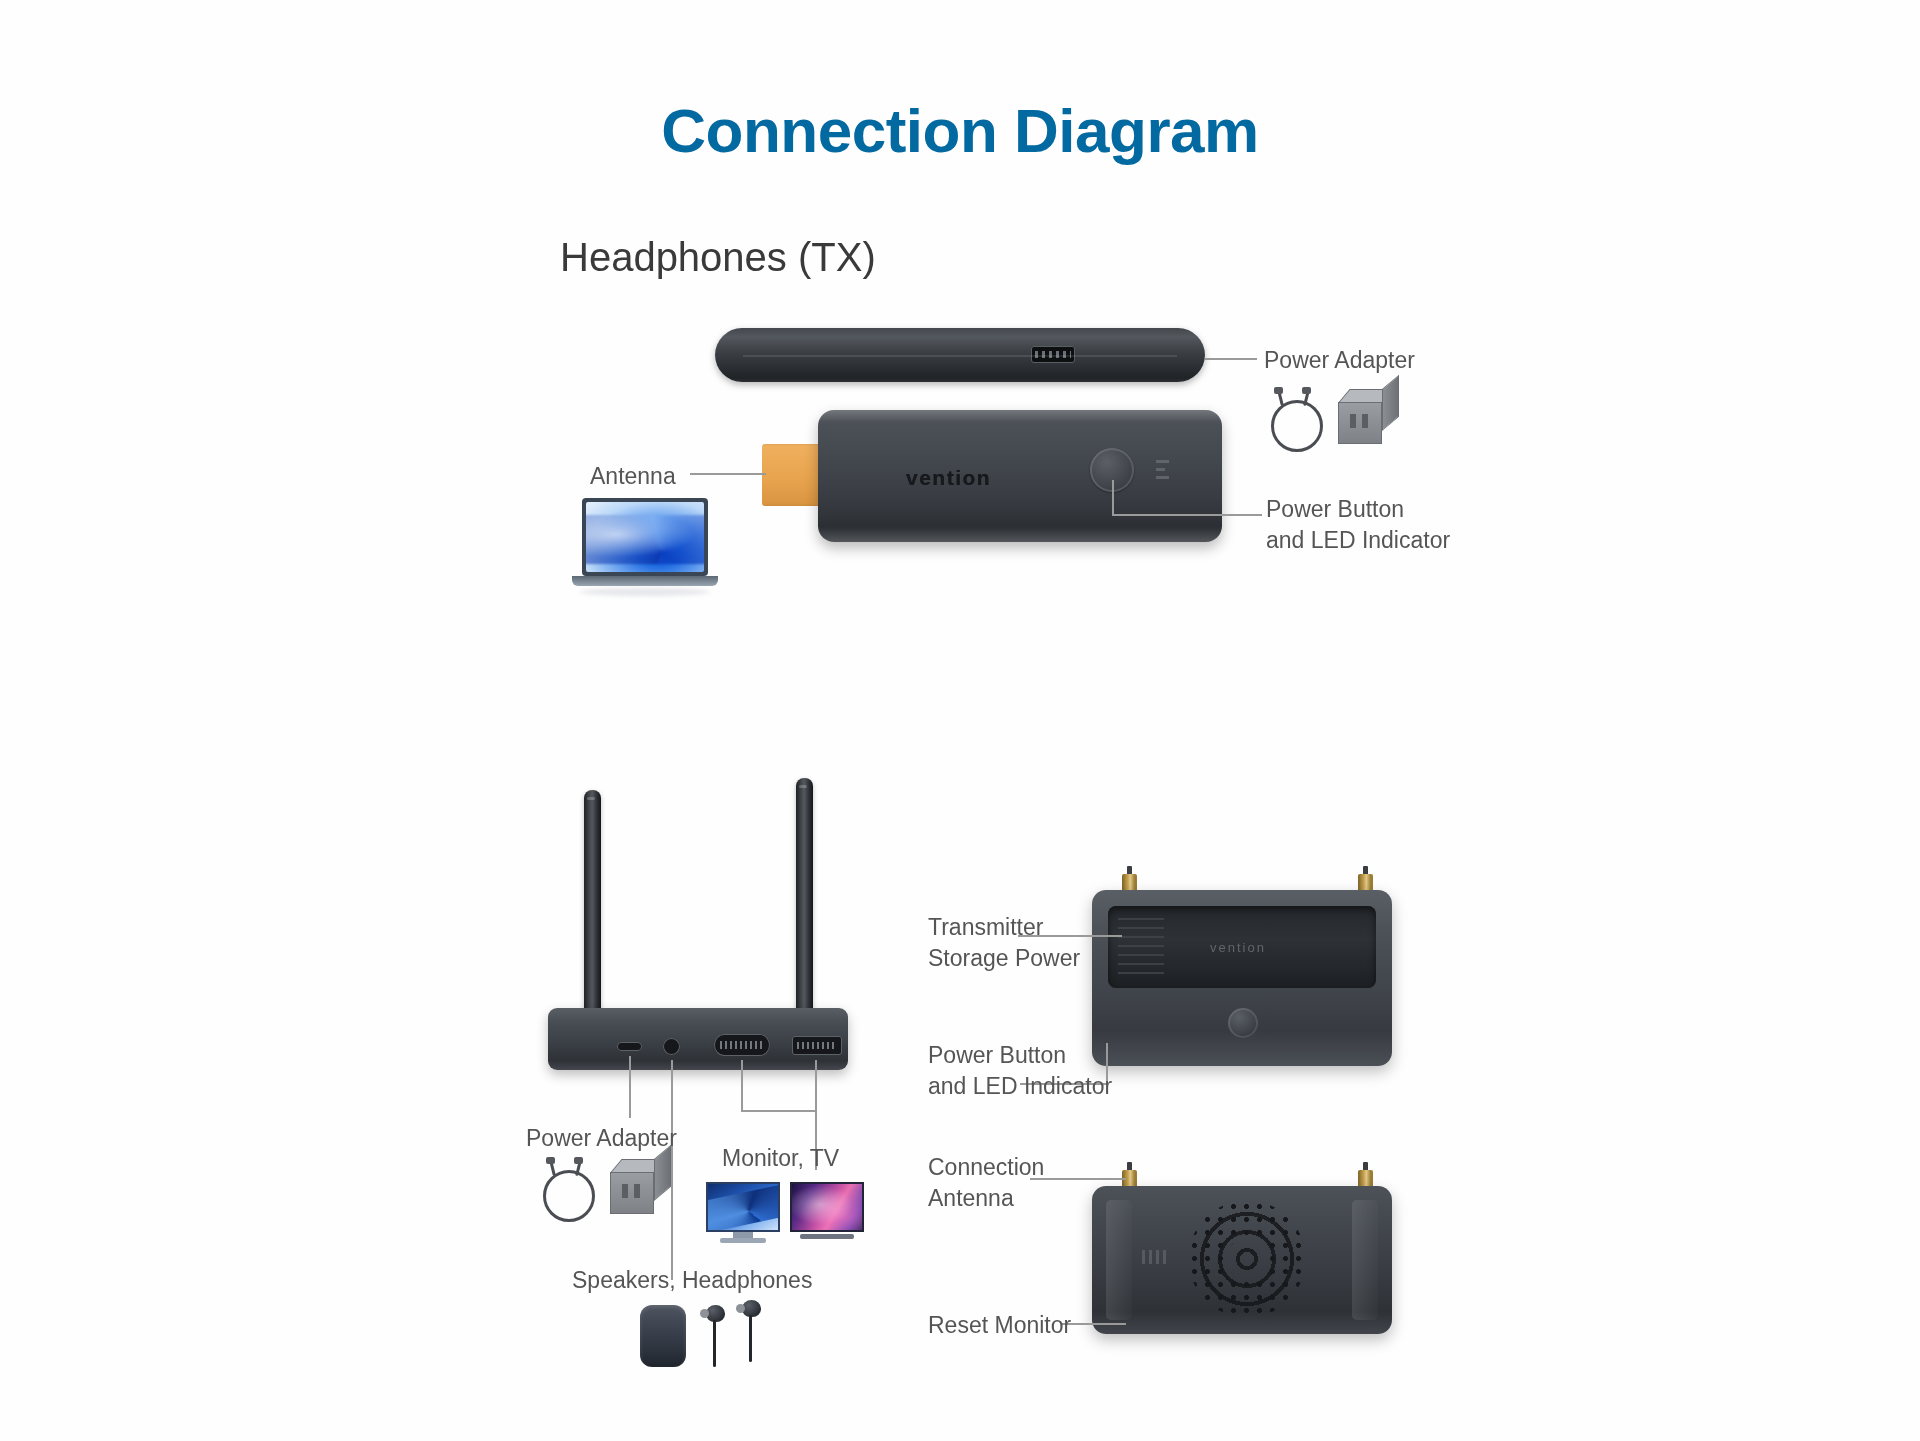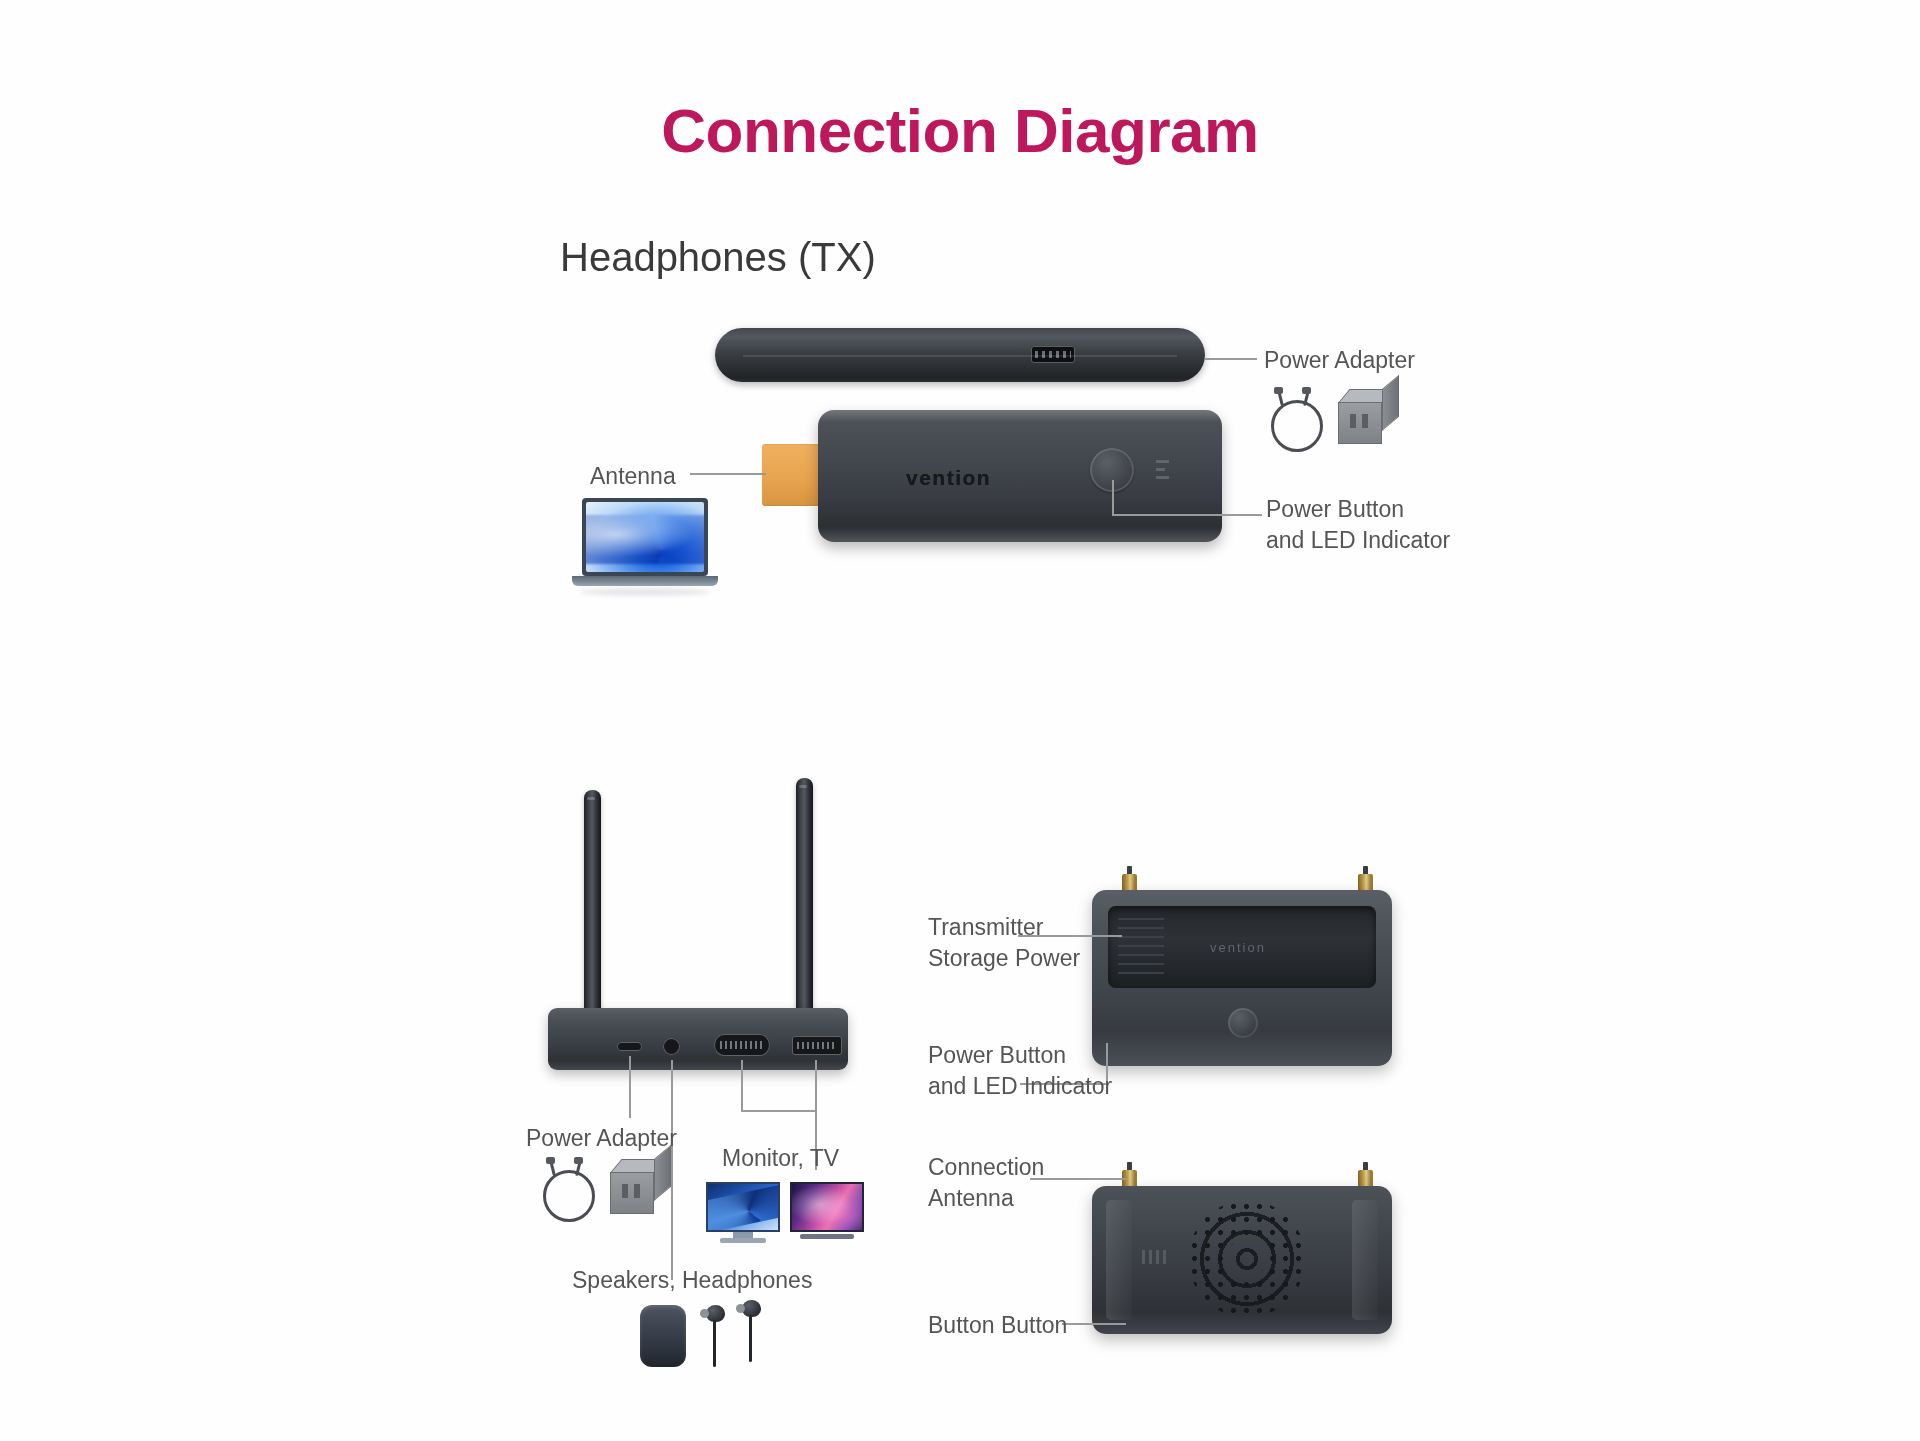--- a/index.html
+++ b/index.html
@@ -25,21 +25,21 @@
 
   
   .diagram-title {
     position: absolute;
     left: 0;
     top: 95px;
     width: 1920px;
     text-align: center;
     font-size: 62px;
     font-weight: bold;
-    color: #be185d;
+    color: #0369a1;
     letter-spacing: -0.5px;
   }
 
   
   .section-heading {
     position: absolute;
     font-size: 40px;
     font-weight: 400;
     color: #3a3a3a;
   }
@@ -715,15 +715,15 @@
     <div id="rx-grille"></div>
     <div id="rx-grille-dots"></div>
     <div id="rx-reset"></div>
   </div>
 
   <div class="lead-h" style="left:1030px; top:1178px; width:96px;"></div>
   <div class="callout" style="left:928px; top:1152px;">Connection
 Antenna</div>
 
   <div class="lead-h" style="left:1062px; top:1323px; width:64px;"></div>
-  <div class="callout" style="left:928px; top:1310px;">Button Button</div>
+  <div class="callout" style="left:928px; top:1310px;">Reset Monitor</div>
 
 </div>
 
 </body></html>

